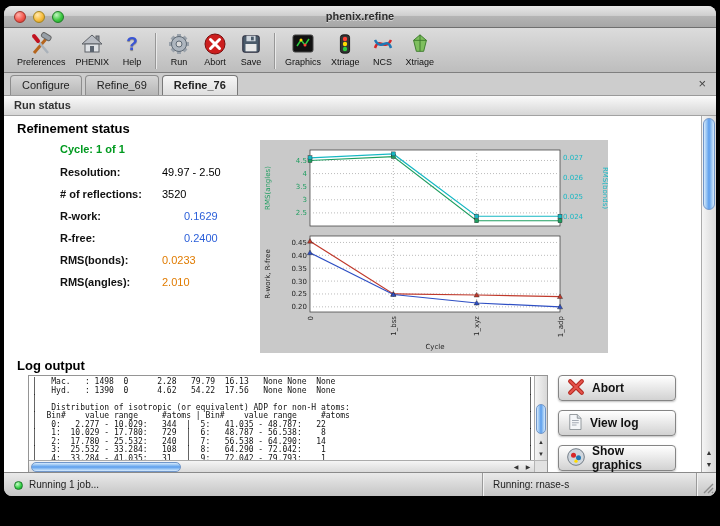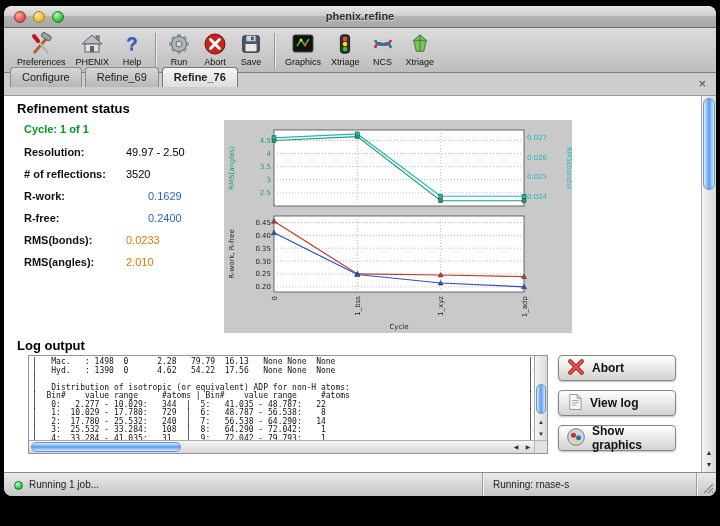--- a/index.html
+++ b/index.html
@@ -30,21 +30,21 @@
     height:45px; flex:0 0 45px; display:flex; align-items:stretch;
     padding:2px 8px 0 8px;
     background:linear-gradient(#dcdcdc,#bdbdbd); border-bottom:1px solid #7f7f7f;
   }
   .tool { display:flex; flex-direction:column; align-items:center; justify-content:flex-start; min-width:36px; padding:1px 5px; cursor:default; }
   .ticon { height:26px; display:flex; align-items:center; justify-content:center; }
   .tlabel { font-size:9px; color:#111; white-space:nowrap; }
   .tsep { width:1px; background:#979797; box-shadow:1px 0 0 #e9e9e9; margin:3px 5px; }
 
   
-  .tabstrip { height:23px; flex:0 0 23px; background:#cdcdcd; display:flex; align-items:flex-end; padding:8px 6px; position:relative; border-bottom:1px solid #9a9a9a; }
+  .tabstrip { height:23px; flex:0 0 23px; background:#cdcdcd; display:flex; align-items:flex-end; padding:0 6px; position:relative; border-bottom:1px solid #9a9a9a; }
   .tab {
     height:20px; line-height:18px; padding:0 11px; margin-right:3px; font-size:11px; color:#222;
     background:linear-gradient(#d6d6d6,#b7b7b7); border:1px solid #8d8d8d; border-bottom:none;
     border-radius:4px 4px 0 0; cursor:default;
   }
   .tab.active { background:linear-gradient(#f6f6f6,#dedede); border-color:#787878; font-weight:bold; }
   .tab-close { position:absolute; right:10px; top:4px; font-size:13px; line-height:13px; color:#444; cursor:default; }
 
   
   .runstatus {
@@ -54,21 +54,21 @@
   }
 
   
   .main { position:relative; flex:1; background:#fff; }
   .content { position:absolute; left:0; top:0; right:15px; bottom:0; background:#fff; overflow:hidden; }
 
   .h1 { font-size:13px; font-weight:bold; color:#000; margin:5px 0 2px 13px; }
   .h1.log-h1 { }
 
   .refine-row { display:flex; align-items:flex-start; padding-left:20px; }
-  .stats { width:200px; padding-top:5px; }
+  .stats { width:200px; padding-top:5px;margin-left:36px; }
   .stat { display:flex; font-size:11px; margin-bottom:10px; }
   .stat .sl { width:102px; font-weight:bold; color:#111; }
   .stat .sv { color:#000; }
   .sv.v-blue { color:var(--value-blue,#2b5fd9);padding-left:22px; }
   .sv.v-orange { color:var(--value-orange,#e07b00); }
   .stat.cycle { color:var(--cycle-green,#009a1f); font-weight:bold; margin-bottom:11px; }
 
   .chart-panel { width:348px; height:213px; background:#c9c9c9; margin-top:2px; }
 
   .log-row { display:flex; align-items:flex-start; padding-left:24px; margin-top:2px; }
@@ -242,20 +242,21 @@
     </div>
   </div>
 
   <div class="tabstrip">
     <div class="tab">Configure</div>
     <div class="tab">Refine_69</div>
     <div class="tab active">Refine_76</div>
     <div class="tab-close">×</div>
   </div>
 
+  <div class="runstatus">Run status</div>
 
   <div class="main">
     <div class="content">
       <div class="h1">Refinement status</div>
 
       <div class="refine-row">
         <div class="stats">
           <div class="stat cycle">Cycle: 1 of 1</div>
           <div class="stat">
             <span class="sl">Resolution:</span>

